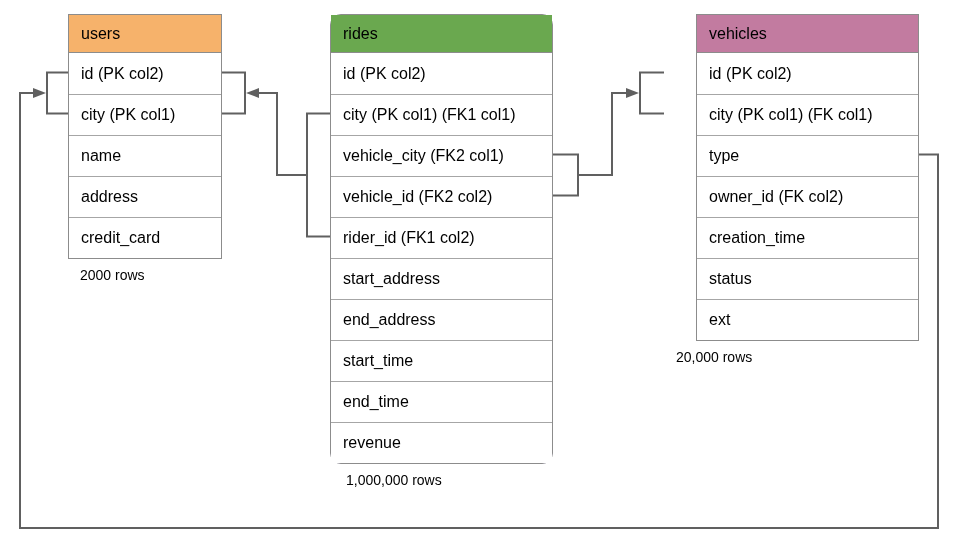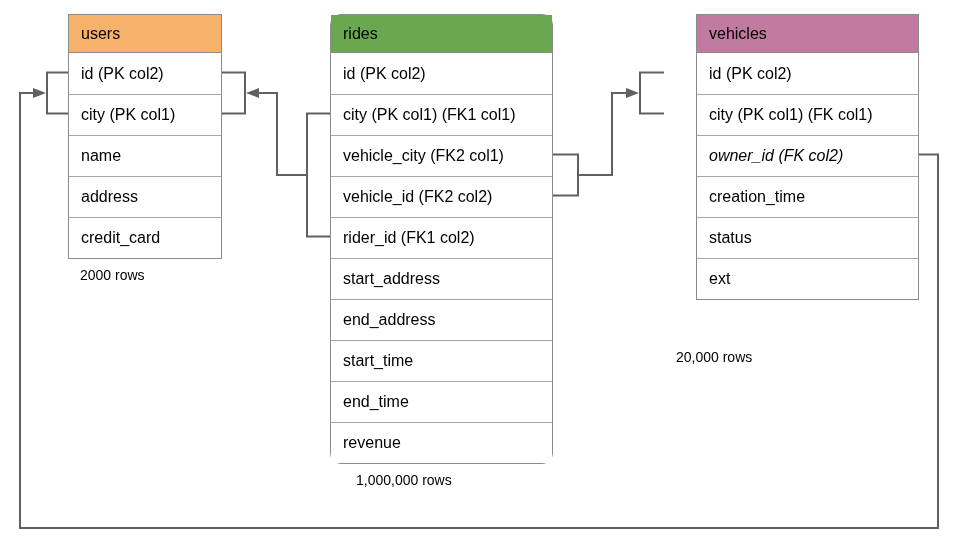--- a/index.html
+++ b/index.html
@@ -92,24 +92,25 @@
       <div class="tbl-row" style="height: 41px;">city (PK col1) (FK1 col1)</div>
       <div class="tbl-row" style="height: 41px;">vehicle_city (FK2 col1)</div>
       <div class="tbl-row" style="height: 41px;">vehicle_id (FK2 col2)</div>
       <div class="tbl-row" style="height: 41px;">rider_id (FK1 col2)</div>
       <div class="tbl-row" style="height: 41px;">start_address</div>
       <div class="tbl-row" style="height: 41px;">end_address</div>
       <div class="tbl-row" style="height: 41px;">start_time</div>
       <div class="tbl-row" style="height: 41px;">end_time</div>
       <div class="tbl-row" style="height: 41px;">revenue</div>
     </div>
-    <div class="row-count" style="left: 356px; top: 472px;">1,000,000 rows</div>
+    <div class="row-count" style="left: 346px; top: 472px;">1,000,000 rows</div>
     <div class="db-table" style="left: 696px; top: 14px; width: 223px;">
       <div class="tbl-header" style="background: rgb(194, 123, 160); height: 38px;">vehicles</div>
       <div class="tbl-row" style="height: 41px;">id (PK col2)</div>
       <div class="tbl-row" style="height: 41px;">city (PK col1) (FK col1)</div>
-      <div class="tbl-row" style="height: 41px; font-style: italic;">owner_id (FK col2)</div>
+      <div class="tbl-row" style="height: 41px;">type</div>
+      <div class="tbl-row" style="height: 41px;">owner_id (FK col2)</div>
       <div class="tbl-row" style="height: 41px;">creation_time</div>
       <div class="tbl-row" style="height: 41px;">status</div>
       <div class="tbl-row" style="height: 41px;">ext</div>
     </div>
     <div class="row-count" style="left: 676px; top: 349px;">20,000 rows</div>
   </div>
 
 </body></html>

